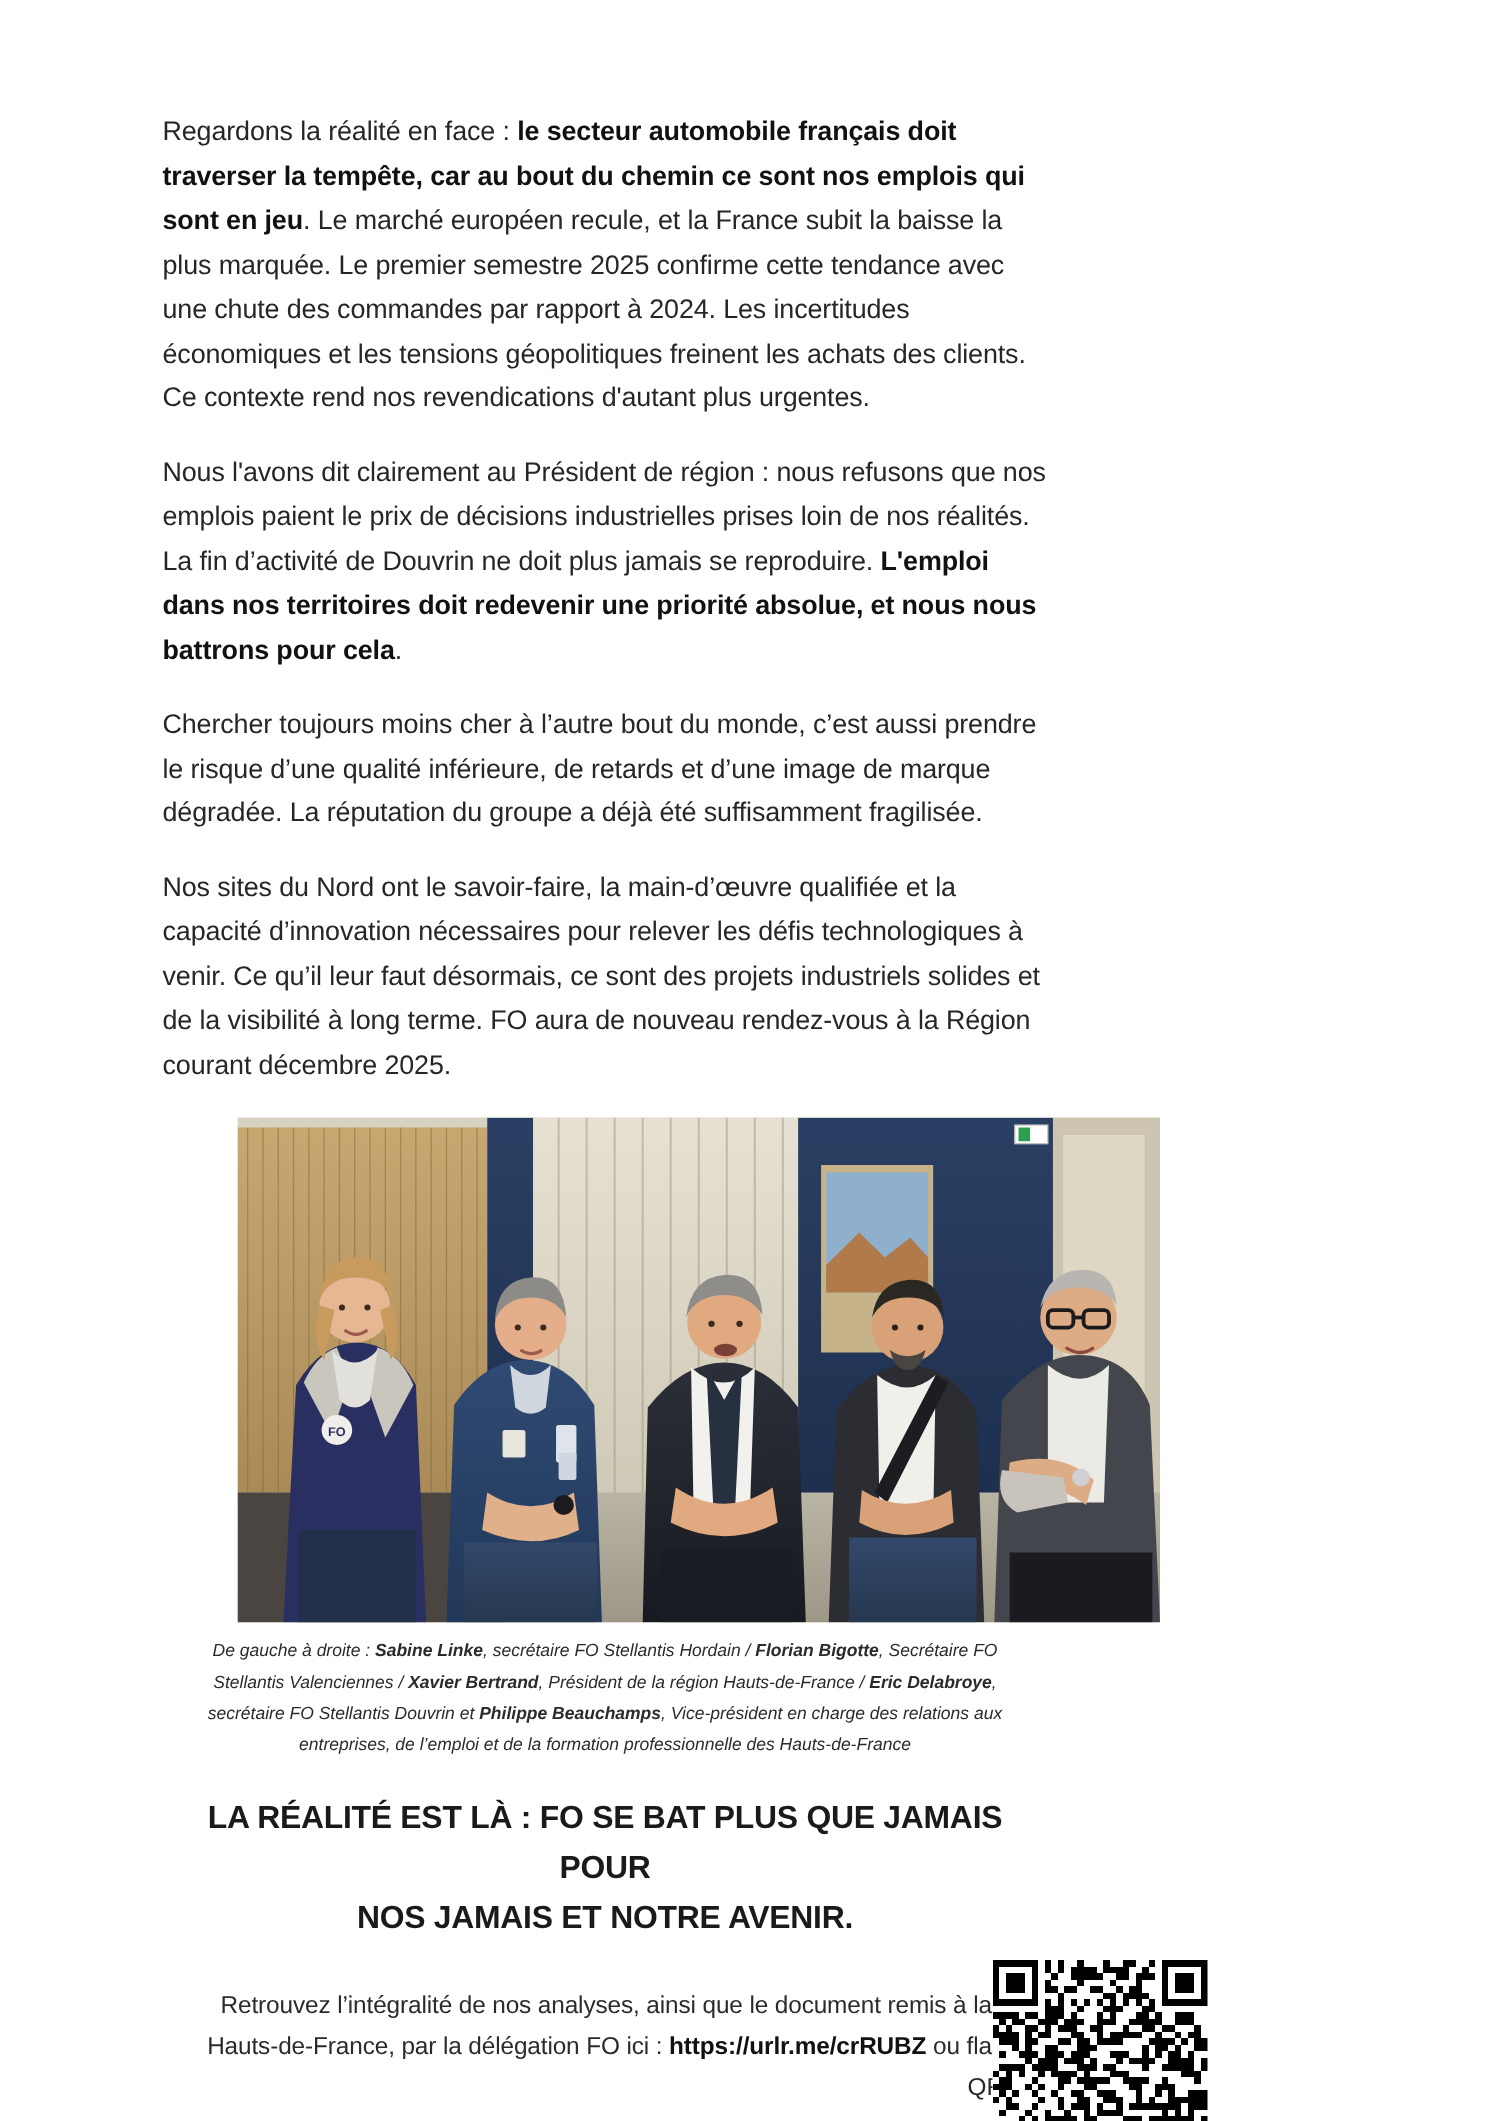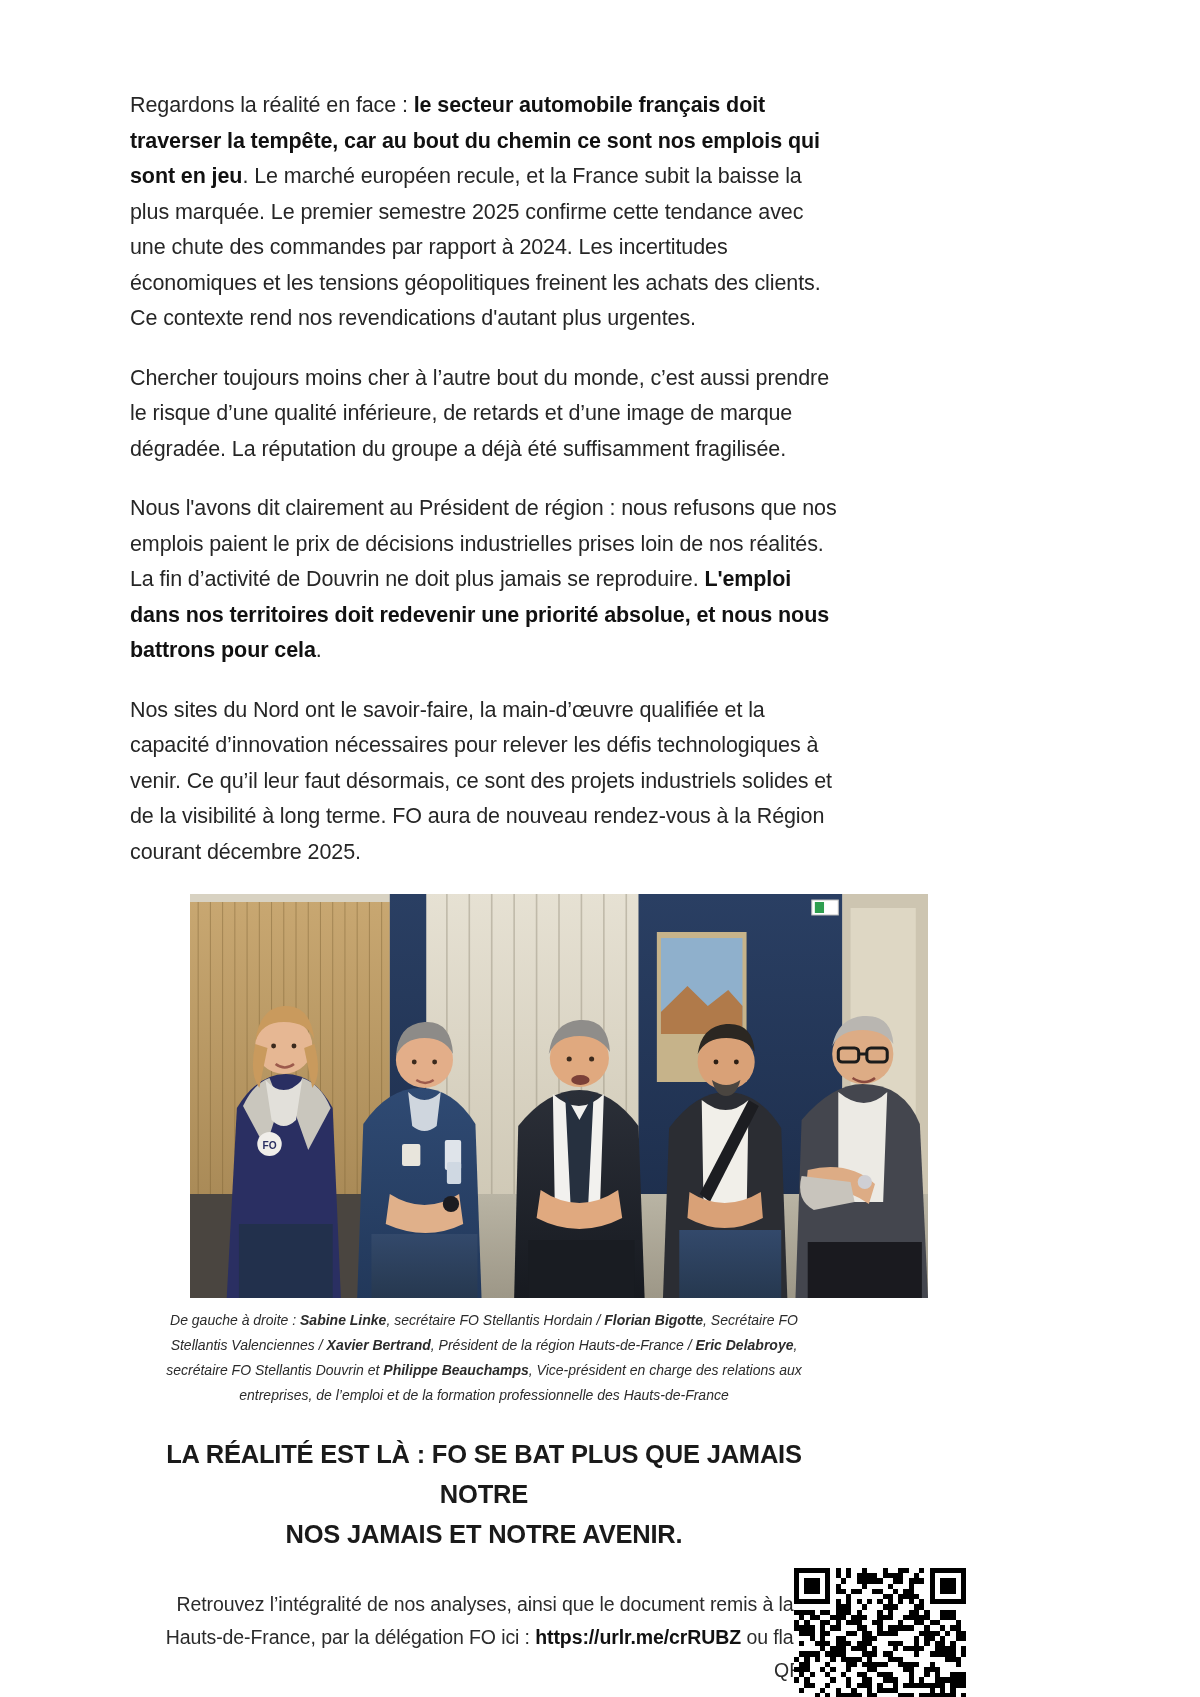--- a/index.html
+++ b/index.html
@@ -104,22 +104,22 @@
     background: #ffffff;
   }
   .qr svg { display: block; width: 100%; height: 100%; }
 </style>
 </head>
 <body>
 
 <div class="page">
 
   <p class="para"><span>Regardons la réalité en face : </span><b>le secteur automobile français doit traverser la tempête, car au bout du chemin ce sont nos emplois qui sont en jeu</b><span>. Le marché européen recule, et la France subit la baisse la plus marquée. Le premier semestre 2025 confirme cette tendance avec une chute des commandes par rapport à 2024. Les incertitudes économiques et les tensions géopolitiques freinent les achats des clients. Ce contexte rend nos revendications d'autant plus urgentes.</span></p>
+  <p class="para"><span>Nous l'avons dit clairement au Président de région : nous refusons que nos emplois paient le prix de décisions industrielles prises loin de nos réalités. La fin d’activité de Douvrin ne doit plus jamais se reproduire. </span><b>L'emploi dans nos territoires doit redevenir une priorité absolue, et nous nous battrons pour cela</b><span>.</span></p>
   <p class="para"><span>Chercher toujours moins cher à l’autre bout du monde, c’est aussi prendre le risque d’une qualité inférieure, de retards et d’une image de marque dégradée. La réputation du groupe a déjà été suffisamment fragilisée.</span></p>
-  <p class="para"><span>Nous l'avons dit clairement au Président de région : nous refusons que nos emplois paient le prix de décisions industrielles prises loin de nos réalités. La fin d’activité de Douvrin ne doit plus jamais se reproduire. </span><b>L'emploi dans nos territoires doit redevenir une priorité absolue, et nous nous battrons pour cela</b><span>.</span></p>
   <p class="para"><span>Nos sites du Nord ont le savoir-faire, la main-d’œuvre qualifiée et la capacité d’innovation nécessaires pour relever les défis technologiques à venir. Ce qu’il leur faut désormais, ce sont des projets industriels solides et de la visibilité à long terme. FO aura de nouveau rendez-vous à la Région courant décembre 2025.</span></p>
 
   <div class="photo-wrap">
     <div class="photo">
       <svg viewBox="0 0 724 404" preserveAspectRatio="none" aria-hidden="true">
         <defs>
           <linearGradient id="wood" x1="0" y1="0" x2="0" y2="1">
             <stop offset="0" stop-color="#c8a771"></stop>
             <stop offset="1" stop-color="#a98a57"></stop>
           </linearGradient>
@@ -274,21 +274,21 @@
           <circle cx="662" cy="288" r="7" fill="#cfcfd4"></circle>
           <rect x="606" y="348" width="112" height="56" fill="#1a1a1f"></rect>
         </g>
       </svg>
     </div>
   </div>
 
   <div class="caption"><span>De gauche à droite : </span><b>Sabine Linke</b><span>, secrétaire FO Stellantis Hordain / </span><b>Florian Bigotte</b><span>, Secrétaire FO Stellantis Valenciennes / </span><b>Xavier Bertrand</b><span>, Président de la région Hauts-de-France / </span><b>Eric Delabroye</b><span>, secrétaire FO Stellantis Douvrin et </span><b>Philippe Beauchamps</b><span>, Vice-président en charge des relations aux entreprises, de l’emploi et de la formation professionnelle des Hauts-de-France</span></div>
 
   <div class="headline">
-    <div>LA RÉALITÉ EST LÀ : FO SE BAT PLUS QUE JAMAIS NOTRE</div>
+    <div>LA RÉALITÉ EST LÀ : FO SE BAT PLUS QUE JAMAIS POUR</div>
     <div>NOS JAMAIS ET NOTRE AVENIR.</div>
   </div>
 
   <div class="footer">
     <div class="footer-text"><span>Retrouvez l’intégralité de nos analyses, ainsi que le document remis à la Région Hauts-de-France, par la délégation FO ici : </span><b>https://urlr.me/crRUBZ</b><span> ou flashez ce QRCode :</span></div>
 
     <div class="qr">
       <svg viewBox="0 0 33 33" shape-rendering="crispEdges" aria-hidden="true">
         <rect width="33" height="33" fill="#ffffff"></rect>
         <g fill="#000000" id="qr-modules">

